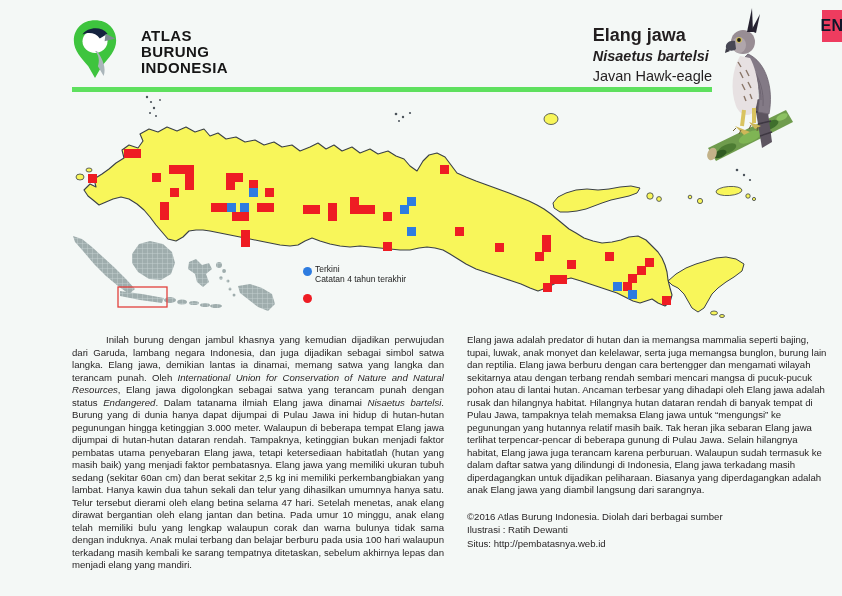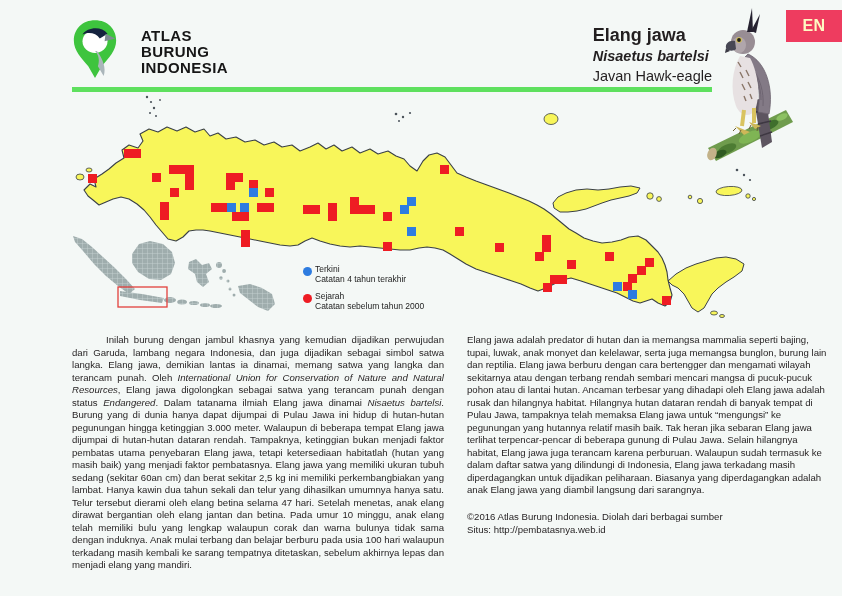--- a/index.html
+++ b/index.html
@@ -10,22 +10,22 @@
     color:#231f20;
   }
   .abs{position:absolute;}
   
   #logo{left:70px;top:18px;width:50px;height:64px;}
   #logo-text{left:124px;top:28px;font-weight:bold;font-size:15px;line-height:16px;letter-spacing:.4px;color:#161616;margin-left:17px;}
   #title-block{right:130px;top:24px;text-align:left;}
   #title-block .t1{font-size:18px;font-weight:bold;line-height:22px;}
   #title-block .t2{font-size:14.5px;font-style:italic;font-weight:bold;line-height:20px;}
   #title-block .t3{font-size:14.5px;line-height:20px;}
-  #en-badge{right:0;top:10px;width:56px;height:32px;display:flex;align-items:center;justify-content:center;
-    color:#fef9c3;font-weight:bold;font-size:16px;letter-spacing:.5px;}
+  #en-badge{right:0;top:10px;width:20px;height:32px;display:flex;align-items:center;justify-content:center;
+    color:#0f172a;font-weight:bold;font-size:16px;letter-spacing:.5px;}
   #green-rule{left:72px;top:87px;width:640px;height:5px;}
   #bird{left:692px;top:2px;width:108px;height:172px;}
   
   #island-svg{left:0;top:0;}
   #markers{left:0;top:0;width:842px;height:596px;pointer-events:none;}
   .marker{position:absolute;}
   #legend{left:303px;top:264px;font-size:8.5px;line-height:10px;color:#1d1d1d;}
   .legend-row{display:flex;gap:3px;margin-bottom:7px;align-items:flex-start;}
   .legend-dot{width:9px;height:9px;border-radius:50%;flex:none;margin-top:3px;}
   
@@ -190,24 +190,20 @@
 <div id="legend" class="abs">
   <div class="legend-row">
     <span class="legend-dot" id="dot-recent" style="background: rgb(46, 124, 224);"></span>
     <div>
       <div>Terkini</div>
       <div>Catatan 4 tahun terakhir</div>
     </div>
   </div>
   <div class="legend-row">
     <span class="legend-dot" id="dot-historical" style="background: rgb(238, 28, 35);"></span>
-    <div>
-      <div>Sejarah</div>
-      <div>Catatan sebelum tahun 2000</div>
-    </div>
   </div>
 </div>
 
 <svg id="logo" class="abs" viewBox="0 0 52 66">
   <path d="M 26,2 C 13,2 4,11 4,23 C 4,34 12,41 19,50 L 26,62 L 33,50 C 40,41 48,34 48,23 C 48,11 39,2 26,2 Z" fill="#3ec43e"></path>
   <ellipse cx="26" cy="24" rx="13" ry="12" fill="#ffffff"></ellipse>
   <path d="M 13,17 C 18,9 33,8 39,16 L 31,21 C 27,15 19,14 13,17 Z" fill="#15233f"></path>
   <path d="M 37,16 L 47,21 L 36,24 Z" fill="#7e8b93"></path>
   <path d="M 28,34 C 34,42 38,52 35,60 L 29,50 C 31,44 30,38 26,34 Z" fill="#aab6ba"></path>
 </svg>
@@ -262,15 +258,16 @@
 </svg>
 
 <div id="col-left" class="col">
   <p><span>Inilah burung dengan jambul khasnya yang kemudian dijadikan perwujudan dari Garuda, lambang negara Indonesia, dan juga dijadikan sebagai simbol satwa langka. Elang jawa, demikian lantas ia dinamai, memang satwa yang langka dan terancam punah. Oleh </span><em>International Union for Conservation of Nature and Natural Resources</em><span>, Elang jawa digolongkan sebagai satwa yang terancam punah dengan status </span><em>Endangered</em><span>. Dalam tatanama ilmiah Elang jawa dinamai </span><em>Nisaetus bartelsi</em><span>. Burung yang di dunia hanya dapat dijumpai di Pulau Jawa ini hidup di hutan-hutan pegunungan hingga ketinggian 3.000 meter. Walaupun di beberapa tempat Elang jawa dijumpai di hutan-hutan dataran rendah. Tampaknya, ketinggian bukan menjadi faktor pembatas utama penyebaran Elang jawa, tetapi ketersediaan habitatlah (hutan yang masih baik) yang menjadi faktor pembatasnya. Elang jawa yang memiliki ukuran tubuh sedang (sekitar 60an cm) dan berat sekitar 2,5 kg ini memiliki perkembangbiakan yang lambat. Hanya kawin dua tahun sekali dan telur yang dihasilkan umumnya hanya satu. Telur tersebut dierami oleh elang betina selama 47 hari. Setelah menetas, anak elang dirawat bergantian oleh elang jantan dan betina. Pada umur 10 minggu, anak elang telah memiliki bulu yang lengkap walaupun corak dan warna bulunya tidak sama dengan induknya. Anak mulai terbang dan belajar berburu pada usia 100 hari walaupun terkadang masih kembali ke sarang tempatnya ditetaskan, sebelum akhirnya lepas dan menjadi elang yang mandiri.</span></p>
 </div>
 
 <div id="col-right" class="col">
   <p>Elang jawa adalah predator di hutan dan ia memangsa mammalia seperti bajing, tupai, luwak, anak monyet dan kelelawar, serta juga memangsa bunglon, burung lain dan reptilia. Elang jawa berburu dengan cara bertengger dan mengamati wilayah sekitarnya atau dengan terbang rendah sembari mencari mangsa di pucuk-pucuk pohon atau di lantai hutan. Ancaman terbesar yang dihadapi oleh Elang jawa adalah rusak dan hilangnya habitat. Hilangnya hutan dataran rendah di banyak tempat di Pulau Jawa, tampaknya telah memaksa Elang jawa untuk “mengungsi” ke pegunungan yang hutannya relatif masih baik. Tak heran jika sebaran Elang jawa terlihat terpencar-pencar di beberapa gunung di Pulau Jawa. Selain hilangnya habitat, Elang jawa juga terancam karena perburuan. Walaupun sudah termasuk ke dalam daftar satwa yang dilindungi di Indonesia, Elang jawa terkadang masih diperdagangkan untuk dijadikan peliharaan. Biasanya yang diperdagangkan adalah anak Elang jawa yang diambil langsung dari sarangnya.</p>
   <div id="credits">
     <div>©2016 Atlas Burung Indonesia. Diolah dari berbagai sumber</div>
+    <div>Ilustrasi : Ratih Dewanti</div>
     <div>Situs: http://pembatasnya.web.id</div>
   </div>
 </div>
 
 </body></html>

